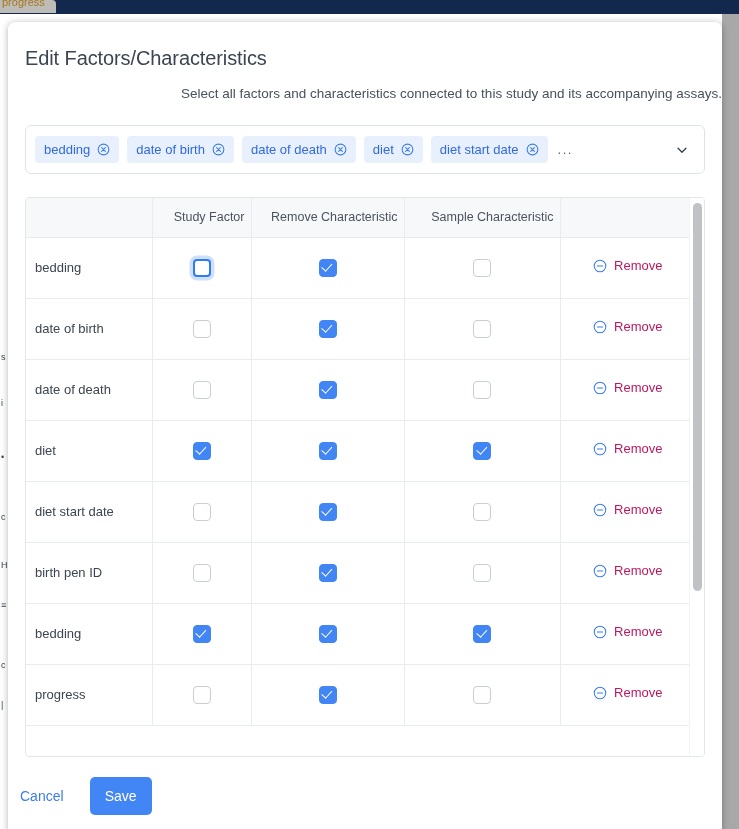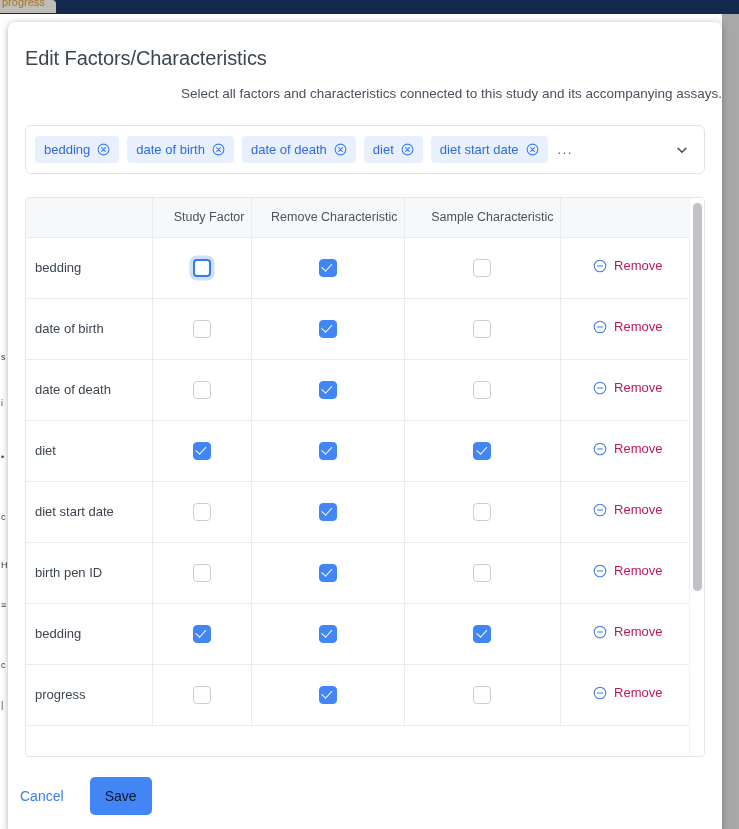--- a/index.html
+++ b/index.html
@@ -270,21 +270,21 @@
     font-size: 14px;
     color: #3b7dea;
     background: transparent;
     border: none;
     padding: 8px 12px;
     cursor: pointer;
     font-family: inherit;
   }
   .btn-save {
     font-size: 14px;
-    color: #0f172a;
+    color: #ffffff;
     background: #4285f4;
     border: none;
     border-radius: 5px;
     width: 62px;
     height: 38px;
     cursor: pointer;
     font-family: inherit;
     font-weight: 400;
   }
 </style>

